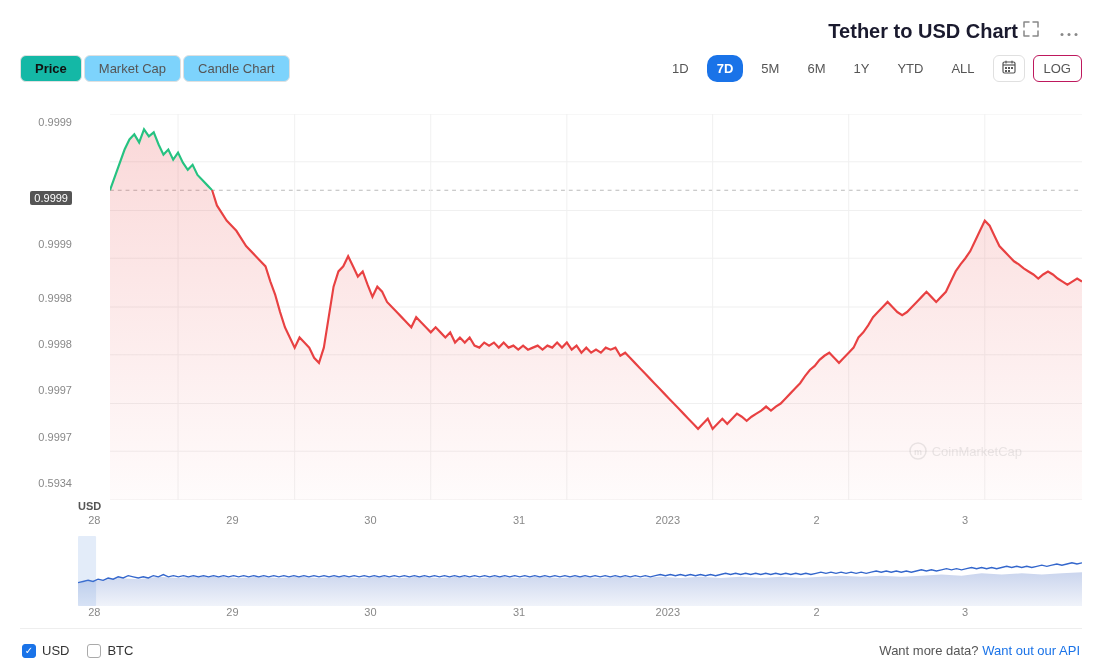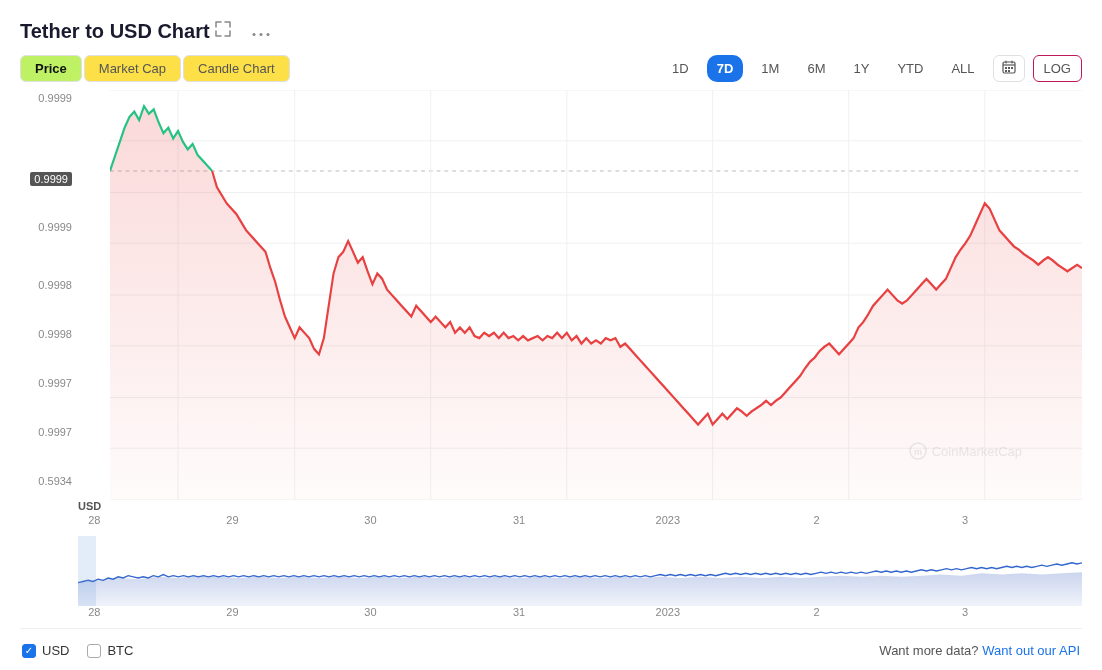--- a/index.html
+++ b/index.html
@@ -16,21 +16,21 @@
       height: 670px;
       background: #fff;
       padding: 18px 20px 12px 20px;
       display: flex;
       flex-direction: column;
       position: relative;
     }
     .header-row {
       display: flex;
       align-items: center;
-      justify-content: flex-start;
+      justify-content: flex-end;
       margin-bottom: 10px;
     }
     .title {
       font-size: 20px;
       font-weight: 700;
       color: #1a1a2e;
     }
     .header-icons {
       display: flex;
       gap: 12px;
@@ -51,28 +51,28 @@
       margin-bottom: 8px;
     }
     .tab-group {
       display: flex;
       gap: 2px;
     }
     .tab-btn {
       padding: 5px 14px;
       border: 1px solid #e0e0e0;
       border-radius: 6px;
-      background: #fde047;
+      background: #7dd3fc;
       font-size: 13px;
       cursor: pointer;
       color: #555;
       font-weight: 500;
     }
     .tab-btn.active {
-      background: #bef264;
+      background: #14b8a6;
       color: #111;
       font-weight: 600;
     }
     .time-group {
       display: flex;
       gap: 8px;
     }
     .time-btn {
       padding: 5px 10px;
       border: none;
@@ -281,21 +281,21 @@
 
   <div class="controls-row">
     <div class="tab-group">
       <button class="tab-btn active">Price</button>
       <button class="tab-btn">Market Cap</button>
       <button class="tab-btn">Candle Chart</button>
     </div>
     <div class="time-group">
       <button class="time-btn">1D</button>
       <button class="time-btn active">7D</button>
-      <button class="time-btn">1M</button>
+      <button class="time-btn">5M</button>
       <button class="time-btn">6M</button>
       <button class="time-btn">1Y</button>
       <button class="time-btn">YTD</button>
       <button class="time-btn">ALL</button>
       <button class="time-btn calendar">
         <svg width="14" height="14" viewBox="0 0 14 14" fill="none">
           <rect x="1" y="2" width="12" height="11" rx="1.5" stroke="#555" stroke-width="1.2"></rect>
           <path d="M1 5h12" stroke="#555" stroke-width="1.2"></path>
           <path d="M4 1v2M10 1v2" stroke="#555" stroke-width="1.2" stroke-linecap="round"></path>
           <rect x="3" y="7" width="2" height="2" rx="0.3" fill="#555"></rect>
@@ -303,21 +303,21 @@
           <rect x="9" y="7" width="2" height="2" rx="0.3" fill="#555"></rect>
           <rect x="3" y="10" width="2" height="2" rx="0.3" fill="#555"></rect>
           <rect x="6" y="10" width="2" height="2" rx="0.3" fill="#555"></rect>
         </svg>
       </button>
       <button class="time-btn log">LOG</button>
     </div>
   </div>
 
   <div class="chart-area">
-    <div class="main-chart" style="height: 400px;">
+    <div class="main-chart" style="height: 400px; margin-top: 24px;">
 
       <div class="y-axis" style="position:relative;">
         <span class="y-label" style="top:2px;">0.9999</span>
         <span class="y-label highlighted" style="top:20%;">0.9999</span>
         <span class="y-label" style="top:32%;">0.9999</span>
         <span class="y-label" style="top:46%;">0.9998</span>
         <span class="y-label" style="top:58%;">0.9998</span>
         <span class="y-label" style="top:70%;">0.9997</span>
         <span class="y-label" style="top:82%;">0.9997</span>
         <span class="y-label" style="top:94%;">0.5934</span>

